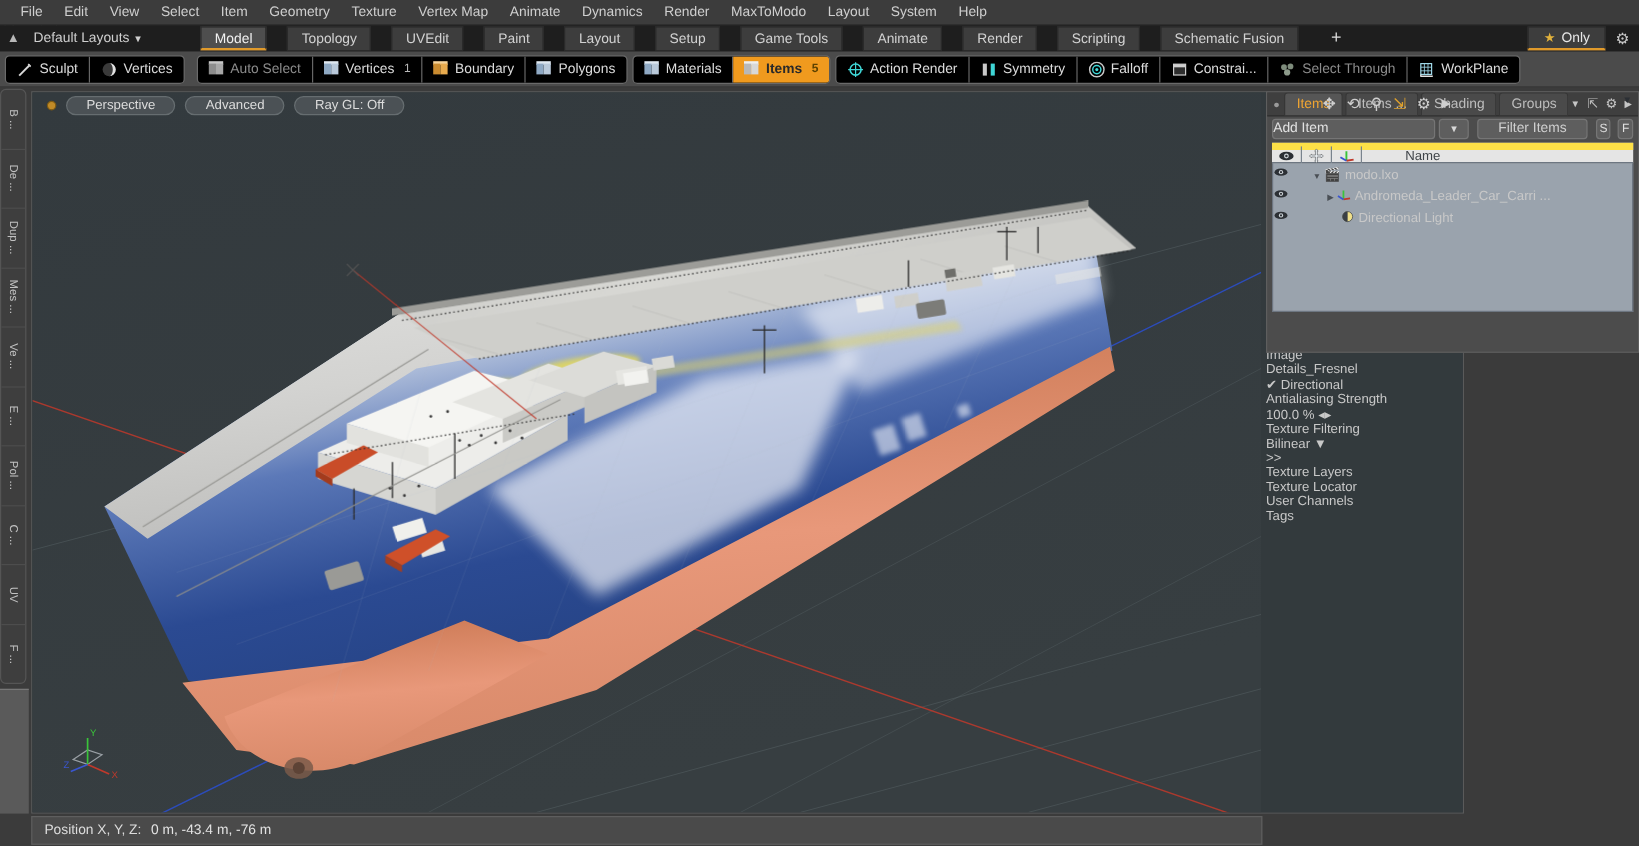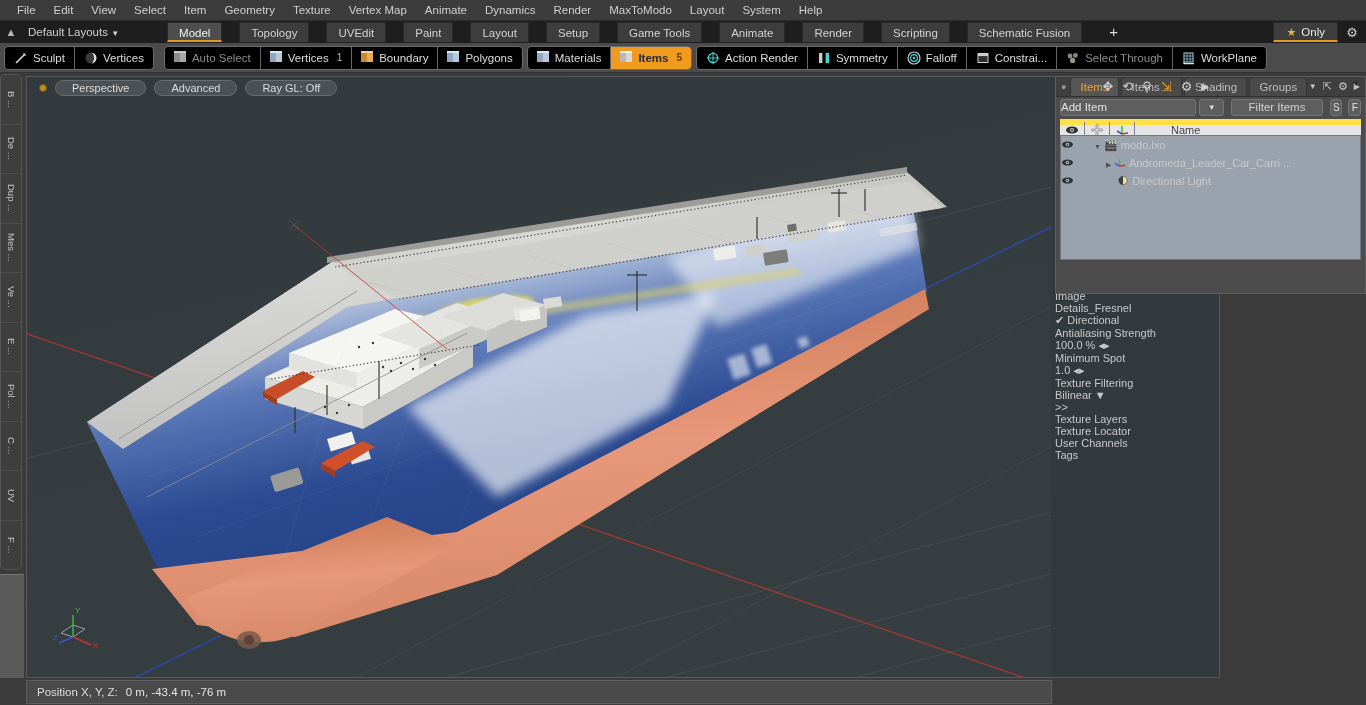--- a/index.html
+++ b/index.html
@@ -828,28 +828,20 @@
 
       <div class="prow">
         <div class="plabel">Antialiasing Strength</div>
         <span class="dotbtn"></span>
         <div class="numfield">
           <span>100.0 %</span>
           <span class="spin">◂▸</span>
         </div>
       </div>
 
-      <div class="prow">
-        <div class="plabel">Minimum Spot</div>
-        <span class="dotbtn"></span>
-        <div class="numfield">
-          <span>1.0</span>
-          <span class="spin">◂▸</span>
-        </div>
-      </div>
 
       <div class="prow">
         <div class="plabel">Texture Filtering</div>
         <span class="dotbtn"></span>
         <div class="dd">
           <span>Bilinear</span>
           <span class="cv">▼</span>
         </div>
       </div>
 

